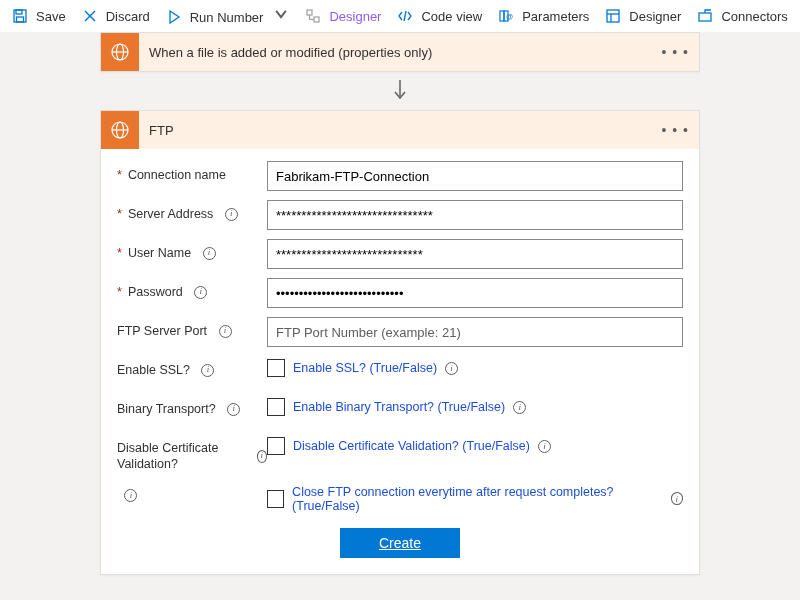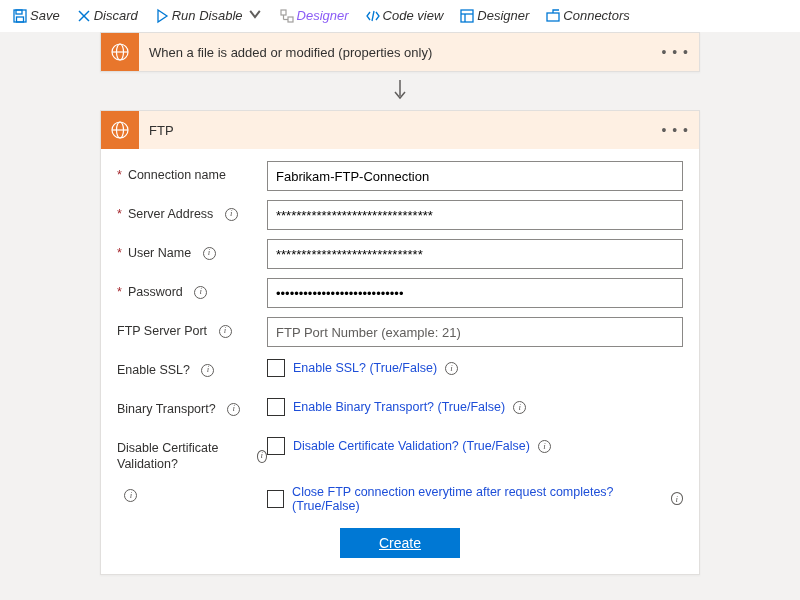--- a/index.html
+++ b/index.html
@@ -1,19 +1,19 @@
 <!DOCTYPE html>
 <html><head>
   <meta charset="utf-8">
   <style>
     * { box-sizing: border-box; margin: 0; padding: 0; }
     body { font-family: "Segoe UI", Arial, sans-serif; font-size: 13px; color: #323130; background: #fff; width: 800px; height: 600px; overflow: hidden; }
     
     .toolbar { display: flex; align-items: center; height: 32px; padding: 0 4px; background: #fff; border-bottom: 1px solid #fff; }
-    .tb-item { display: flex; align-items: center; gap: 2px; padding: 4px 8px; cursor: pointer; color: #323130; font-style: italic; }
+    .tb-item { display: flex; align-items: flex-end; gap: 8px; padding: 4px 8px; cursor: pointer; color: #323130; }
     .tb-item.disabled { color: #8b5cf6; cursor: default; }
     .tb-item .icon { display: flex; align-items: center; justify-content: center; width: 16px; height: 16px; }
     .tb-item svg { width: 16px; height: 16px; }
     .chev { margin-left: 2px; }
     
     .canvas { background: #f3f2f1; width: 100%; height: 568px; display: flex; flex-direction: column; align-items: center; }
     
     .card { width: 600px; background: #fff; border: 1px solid #e1dfdd; box-shadow: 0 1px 2px rgba(0,0,0,0.04); }
     .card-header { display: flex; align-items: center; background: #fef0e3; height: 38px; }
     .card-icon { width: 38px; height: 38px; background: #e8762c; display: flex; align-items: center; justify-content: center; }
@@ -60,21 +60,21 @@
         </svg>
       </span>
     <span>Discard</span>
   </div>
   <div class="tb-item">
     <span class="icon">
         <svg viewBox="0 0 16 16" fill="none" stroke="#0078d4" stroke-width="1.3">
           <polygon points="4,2 13,8 4,14"></polygon>
         </svg>
       </span>
-    <span>Run Disable</span>
+    <span>Run Number</span>
     <span class="chev"><svg width="10" height="10" viewBox="0 0 10 10" stroke="#605e5c" stroke-width="1.2" fill="none">
           <polyline points="2,3 5,7 8,3"></polyline>
         </svg></span>
   </div>
   <div class="tb-item disabled">
     <span class="icon">
         <svg viewBox="0 0 16 16" fill="none" stroke="#a19f9d" stroke-width="1.2">
           <rect x="2" y="2" width="5" height="5"></rect>
           <rect x="9" y="9" width="5" height="5"></rect>
           <line x1="4.5" y1="7" x2="4.5" y2="11.5"></line>
@@ -85,20 +85,30 @@
   </div>
   <div class="tb-item">
     <span class="icon">
         <svg viewBox="0 0 16 16" fill="none" stroke="#0078d4" stroke-width="1.3">
           <polyline points="5,4 2,8 5,12"></polyline>
           <polyline points="11,4 14,8 11,12"></polyline>
           <line x1="9" y1="3" x2="7" y2="13"></line>
         </svg>
       </span>
     <span>Code view</span>
+  </div>
+  <div class="tb-item">
+    <span class="icon">
+        <svg viewBox="0 0 16 16" fill="none" stroke="#0078d4" stroke-width="1.2">
+          <rect x="2" y="3" width="4" height="10"></rect>
+          <rect x="6" y="3" width="4" height="10"></rect>
+          <text x="8" y="11" font-size="7" fill="#0078d4" stroke="none">@</text>
+        </svg>
+      </span>
+    <span>Parameters</span>
   </div>
   <div class="tb-item">
     <span class="icon">
         <svg viewBox="0 0 16 16" fill="none" stroke="#0078d4" stroke-width="1.3">
           <rect x="2" y="2" width="12" height="12"></rect>
           <line x1="2" y1="6" x2="14" y2="6"></line>
           <line x1="6" y1="6" x2="6" y2="14"></line>
         </svg>
       </span>
     <span>Designer</span>

